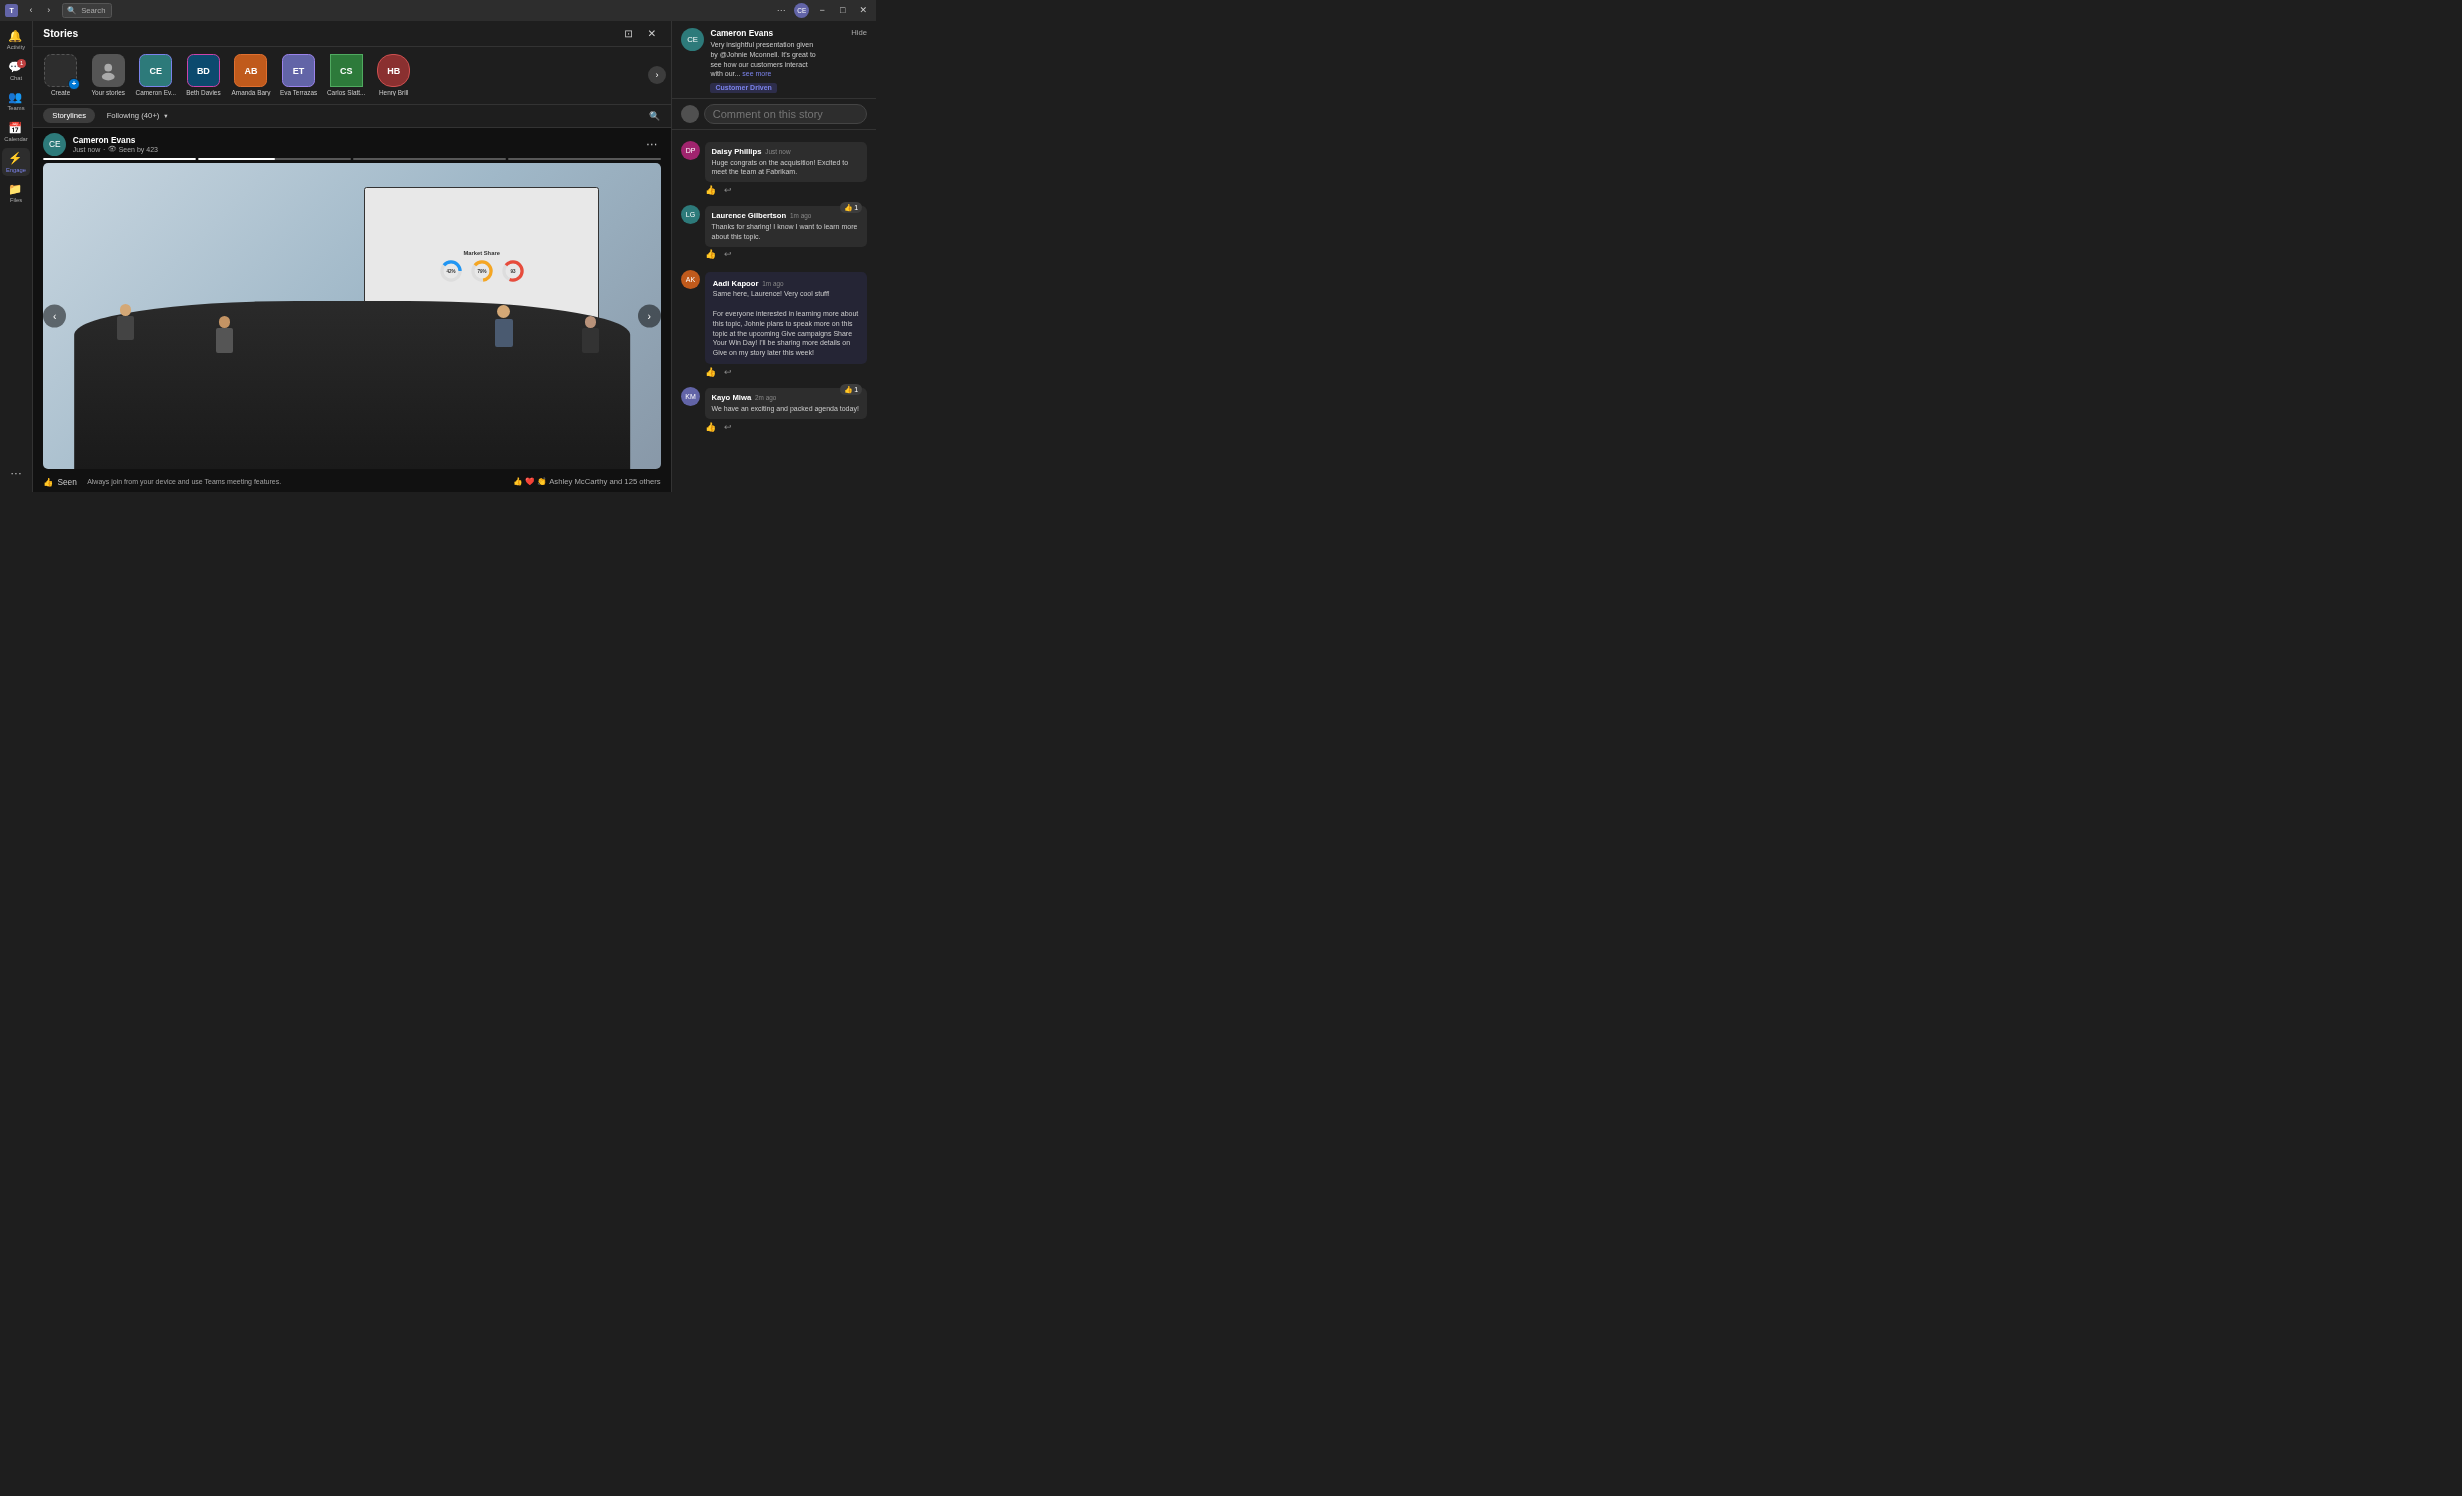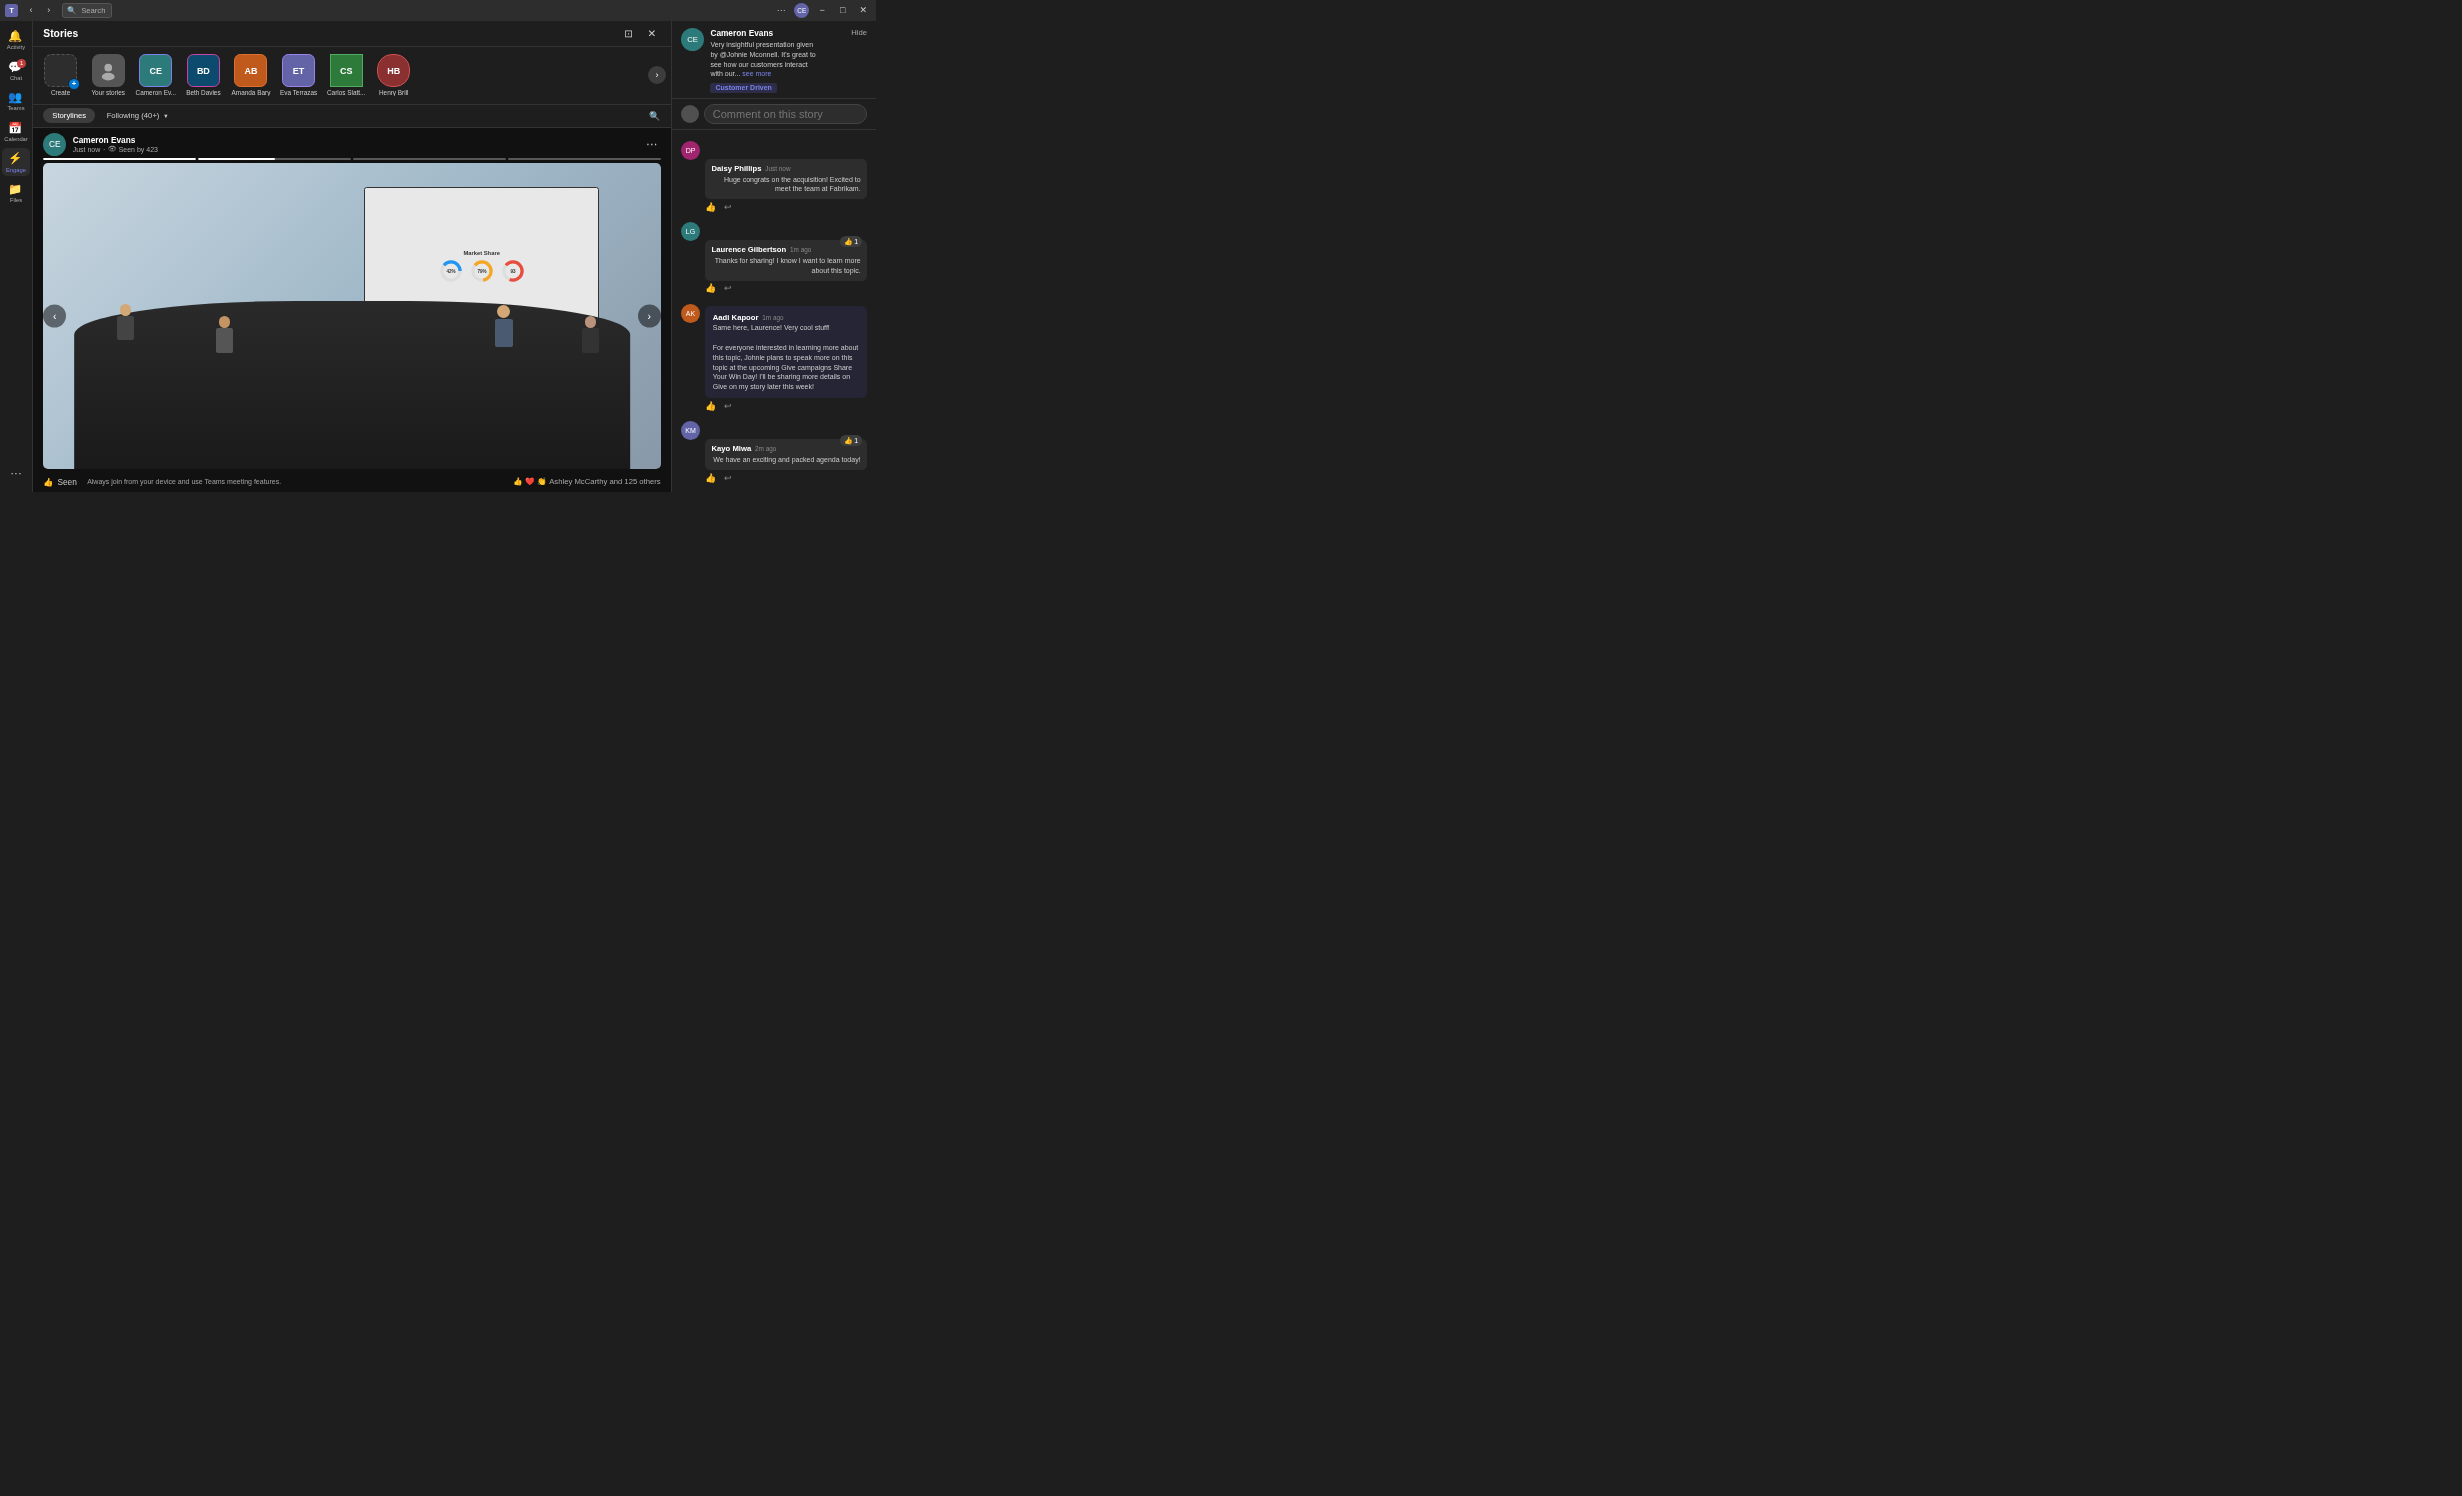--- a/index.html
+++ b/index.html
@@ -706,22 +706,21 @@
       padding: 1.3px 3.8px;
       font-size: 7px;
       display: flex;
       align-items: center;
       gap: 1.3px;
     }
     .comment-bubble {
       background: #2d2d2d;
       border-radius: 5.1px;
       padding: 5.1px 6.4px;
-      margin-top: 18px;
-      text-align: right;
+      margin-top: 1px;
     }
     .comment-bubble-large {
       background: #252535;
       border-radius: 5.1px;
       padding: 6.4px 7.7px;
       margin-top: 2.6px;
     }
 
     
     .av-purple { background: #6264a7; }

